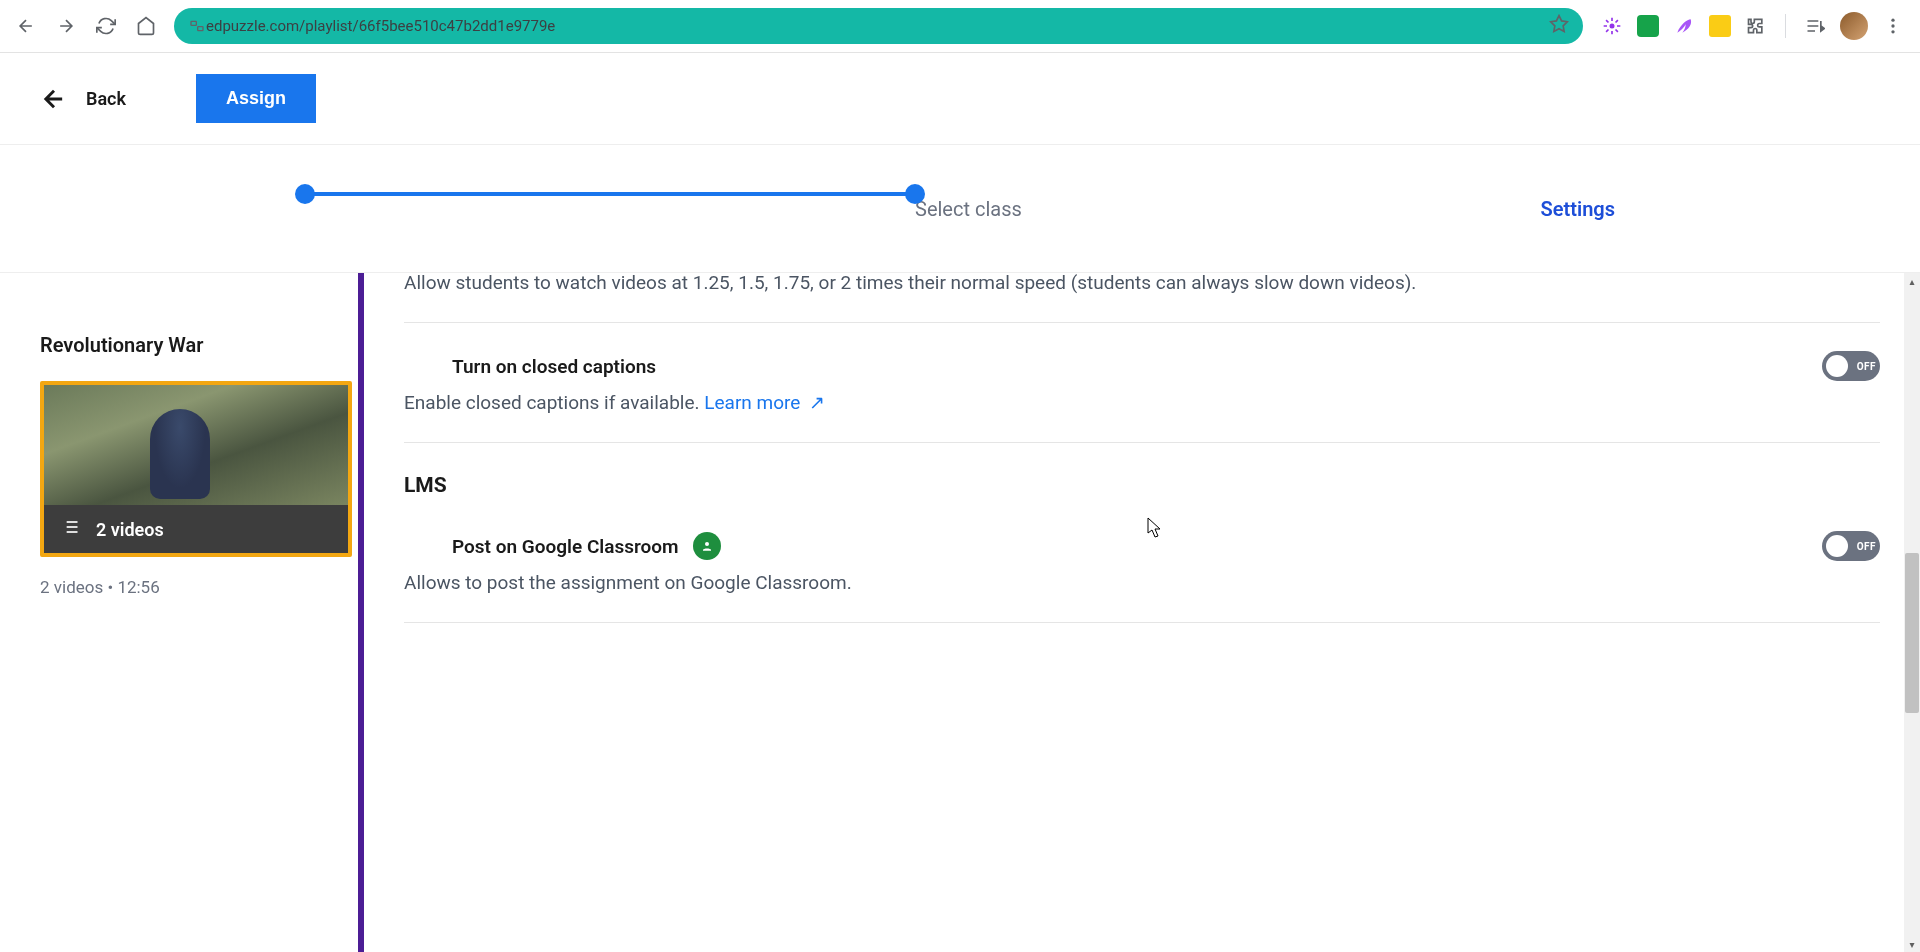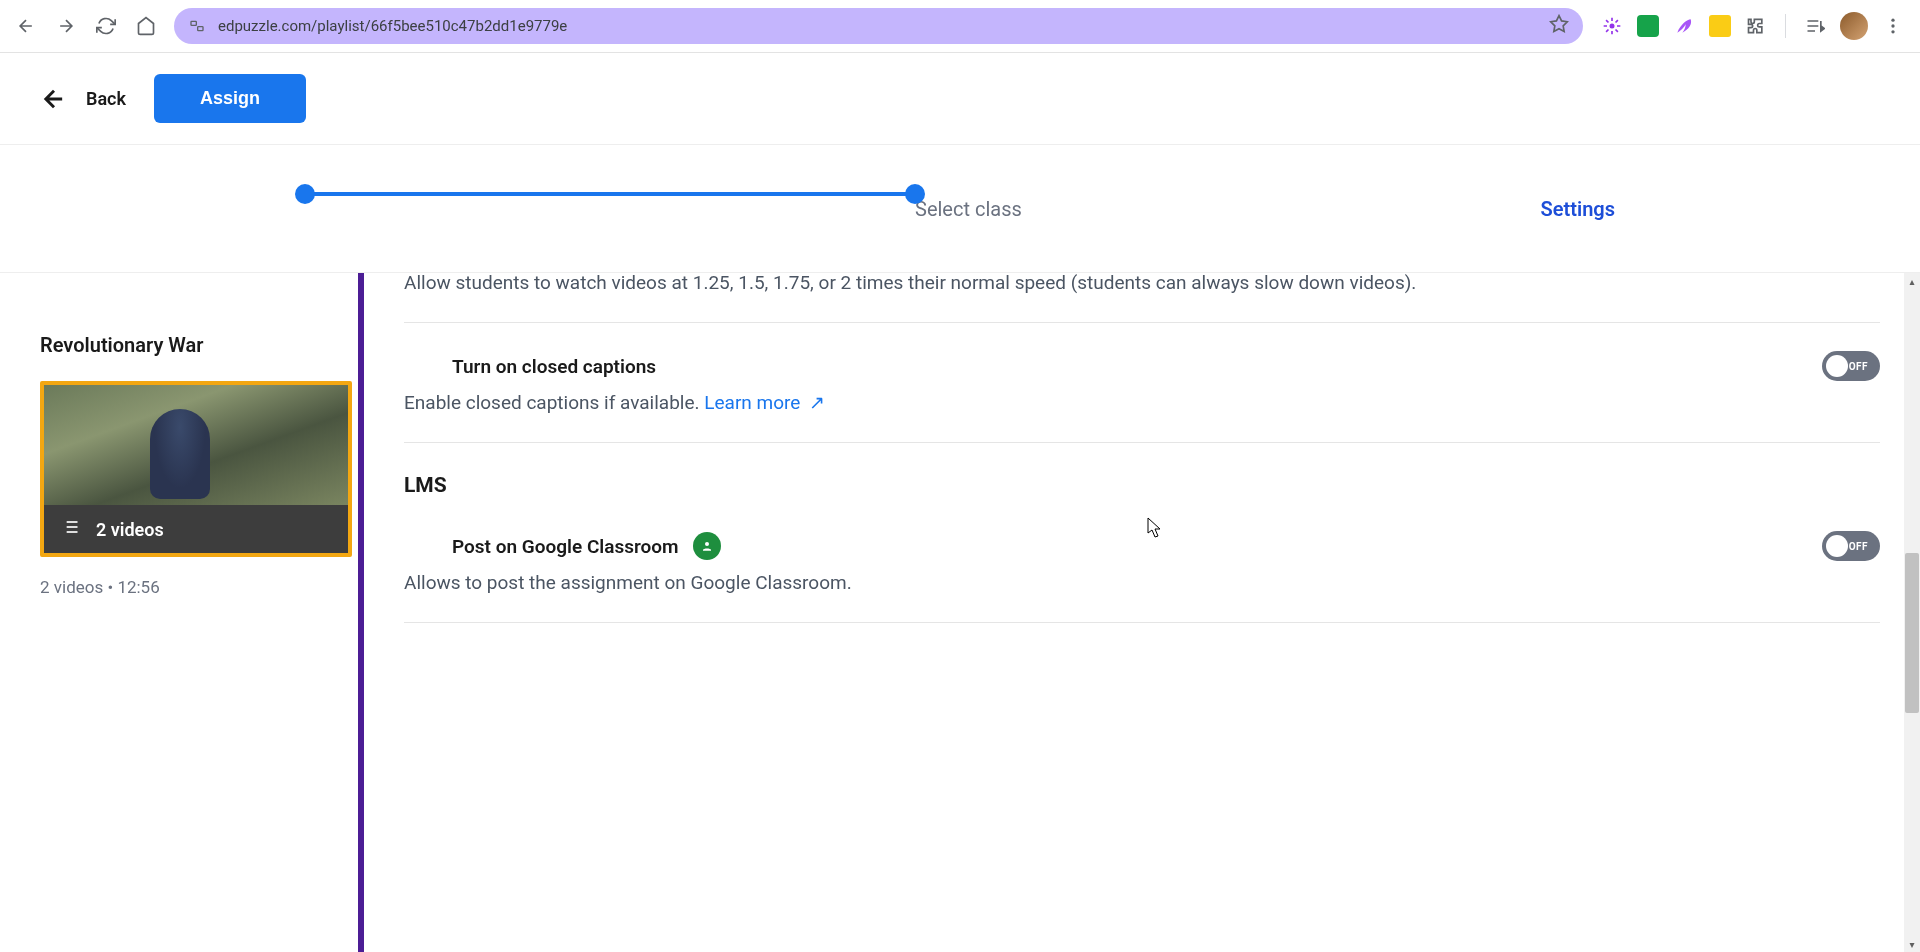--- a/index.html
+++ b/index.html
@@ -2,42 +2,42 @@
 <html><head>
 <meta charset="utf-8">
 <style>
 * { margin: 0; padding: 0; box-sizing: border-box; }
 body { font-family: -apple-system, BlinkMacSystemFont, "Segoe UI", Roboto, sans-serif; background: #fff; color: #1a1a1a; overflow: hidden; }
 
 
 .browser-bar { height: 53px; display: flex; align-items: center; padding: 0 8px; border-bottom: 1px solid #e3e3e3; gap: 4px; }
 .nav-btn { width: 36px; height: 36px; display: flex; align-items: center; justify-content: center; border-radius: 50%; color: #5f6368; cursor: pointer; }
 .nav-btn svg { width: 20px; height: 20px; }
-.url-bar { flex: 1; height: 36px; background: #c4b5fd; border-radius: 18px; display: flex; align-items: center; padding: 0 14px; margin: 0 6px; gap: 12px; }
+.url-bar { flex: 1; height: 36px; background: #14b8a6; border-radius: 18px; display: flex; align-items: center; padding: 0 14px; margin: 0 6px; }
 .url-icon { width: 18px; height: 18px; color: #5f6368; display:flex; align-items:center; justify-content:center; }
 .url-text { flex: 1; font-size: 15px; color: #3c4043; }
 .star-icon { color: #5f6368; }
 .ext-icons { display: flex; align-items: center; gap: 14px; padding: 0 8px; }
 .ext-icon { width: 22px; height: 22px; border-radius: 4px; display:flex; align-items:center; justify-content:center; }
 .ext-purple { color: #9333ea; }
 .ext-green { background: #16a34a; }
 .ext-feather { color: #a855f7; }
 .ext-yellow { background: #facc15; width:22px; height:22px; border-radius:3px; }
 .ext-puzzle { color: #5f6368; }
 .divider { width: 1px; height: 24px; background: #dadce0; margin: 0 4px; }
 .media-icon { color: #5f6368; }
 .avatar { width: 28px; height: 28px; border-radius: 50%; background: linear-gradient(135deg, #8b5a2b, #d4a373); }
 .kebab { color: #5f6368; }
 
 
 .page-header { height: 92px; display: flex; align-items: center; padding: 0 40px; border-bottom: 1px solid #eee; }
 .back-arrow { width: 28px; height: 28px; color: #1a1a1a; margin-right: 18px; cursor: pointer; }
 .page-title { font-size: 30px; font-weight: 700; flex: 1; }
 .back-link { font-size: 18px; font-weight: 600; color: #1a1a1a; margin-right: 28px; cursor: pointer; }
-.assign-btn { background: #1976ed; color: #fff; font-size: 18px; font-weight: 600; padding: 14px 46px; border: none; border-radius: 6px; cursor: pointer; }
+.assign-btn { background: #1976ed; color: #fff; font-size: 18px; font-weight: 600; padding: 14px 30px; border: none; border-radius: 0; cursor: pointer; margin-left: 42px; }
 
 
 .progress-wrap { height: 128px; display: flex; flex-direction: row; align-items: center; justify-content: center; border-bottom: 1px solid #eee; }
 .progress-bar { width: 610px; height: 4px; background: #1976ed; position: relative; margin-bottom: 30px; }
 .progress-dot { position: absolute; width: 20px; height: 20px; background: #1976ed; border-radius: 50%; top: -8px; }
 .dot-left { left: -10px; }
 .dot-right { right: -10px; }
 .progress-labels { width: 700px; display: flex; justify-content: space-between; font-size: 20px; }
 .step-inactive { color: #6b7280; }
 .step-active { color: #1d4ed8; font-weight: 600; }
@@ -61,21 +61,21 @@
 .setting-desc { font-size: 19px; color: #4b5563; }
 .learn-more { color: #1976ed; text-decoration: none; }
 .ext-arrow { color: #1976ed; margin-left: 4px; }
 .section-h { font-size: 21px; font-weight: 700; margin-top: 30px; margin-bottom: 6px; }
 .gc-badge { width: 28px; height: 28px; background: #1e8e3e; border-radius: 50%; display: inline-flex; align-items: center; justify-content: center; }
 .gc-badge svg { width: 16px; height: 16px; fill: #fff; }
 
 
 .toggle { width: 58px; height: 30px; background: #6b7280; border-radius: 15px; position: relative; cursor: pointer; display: flex; align-items: center; }
 .toggle-knob { width: 22px; height: 22px; background: #fff; border-radius: 50%; position: absolute; left: 4px; }
-.toggle-label { position: absolute; right: 12px; color: #fff; font-size: 10px; font-weight: 700; letter-spacing: 0.5px; }
+.toggle-label { position: absolute; right: 4px; color: #fff; font-size: 10px; font-weight: 700; letter-spacing: 0.5px; }
 
 
 .partial { color: #4b5563; font-size: 19px; padding-bottom: 28px; border-bottom: 1px solid #e5e5e5; margin-top: -2px; }
 
 
 .scroll-track { position: absolute; right: 0; top: 0; bottom: 0; width: 16px; background: #f1f1f1; }
 .scroll-arrow { width: 16px; height: 16px; display: flex; align-items: center; justify-content: center; color: #606060; font-size: 10px; background: #f1f1f1; }
 .scroll-thumb { position: absolute; right: 1px; width: 14px; background: #c1c1c1; border-radius: 2px; }
 
 .cursor { position: absolute; width: 16px; height: 22px; pointer-events: none; }

